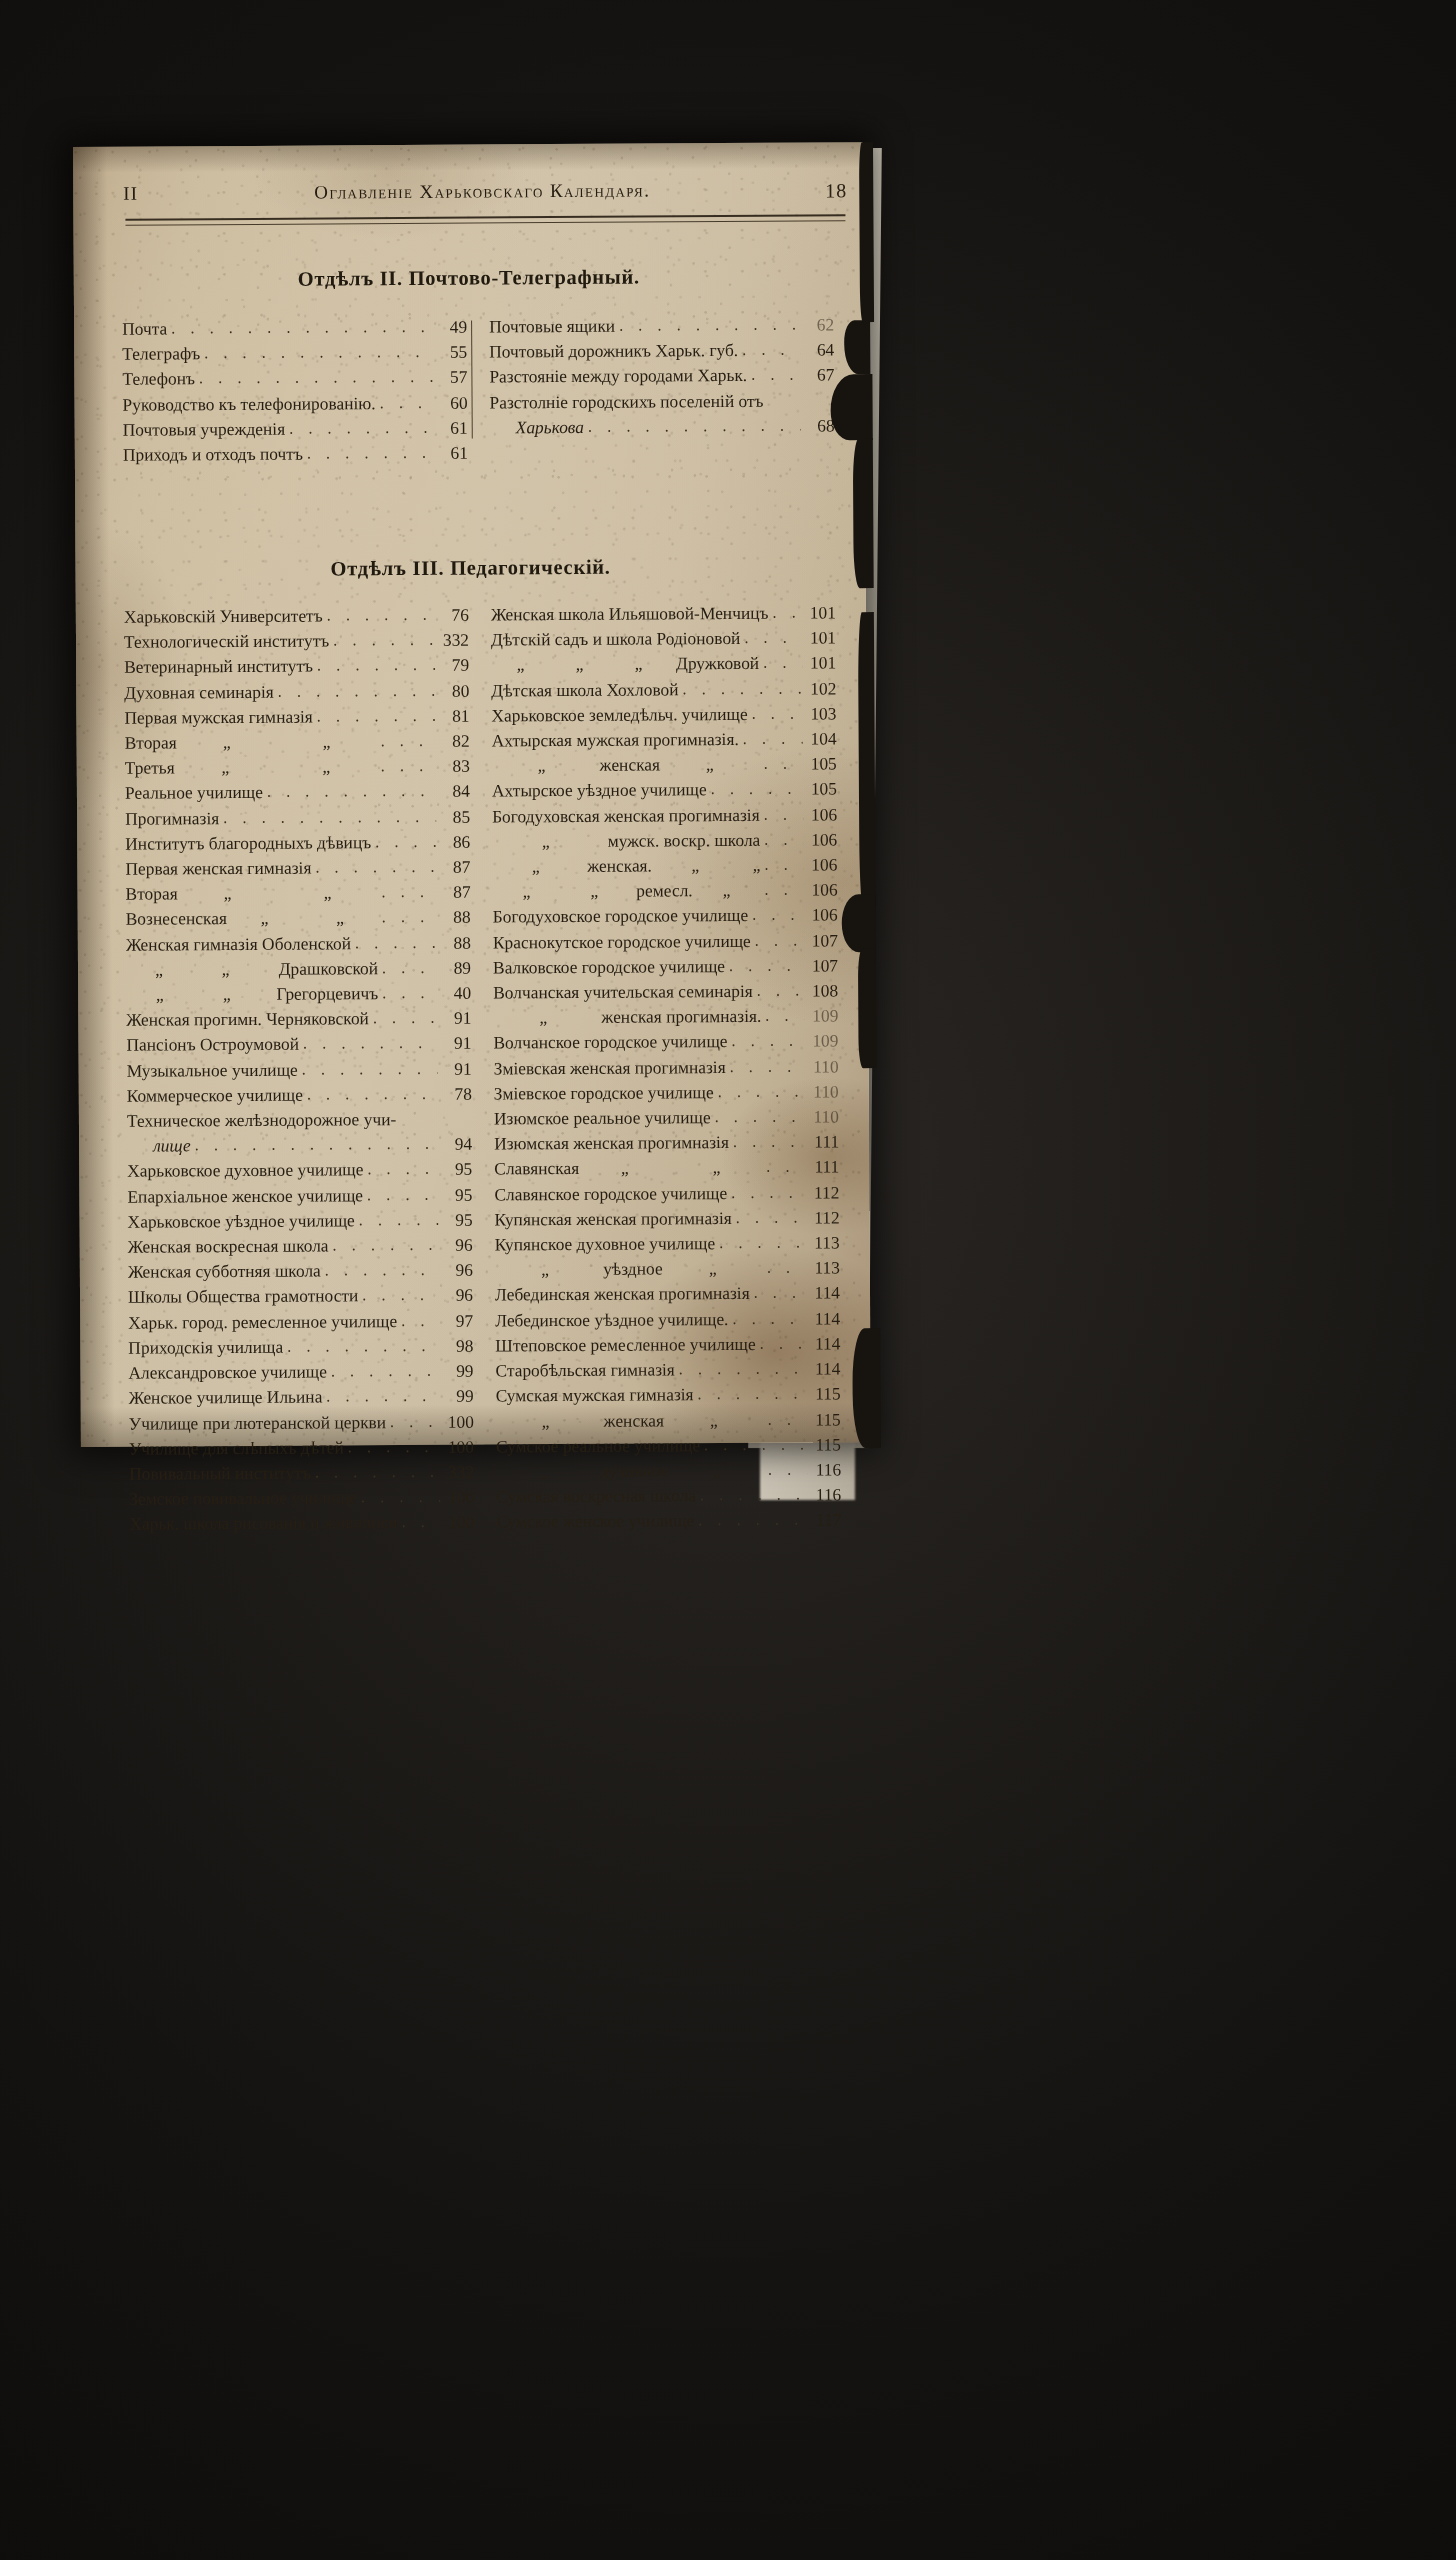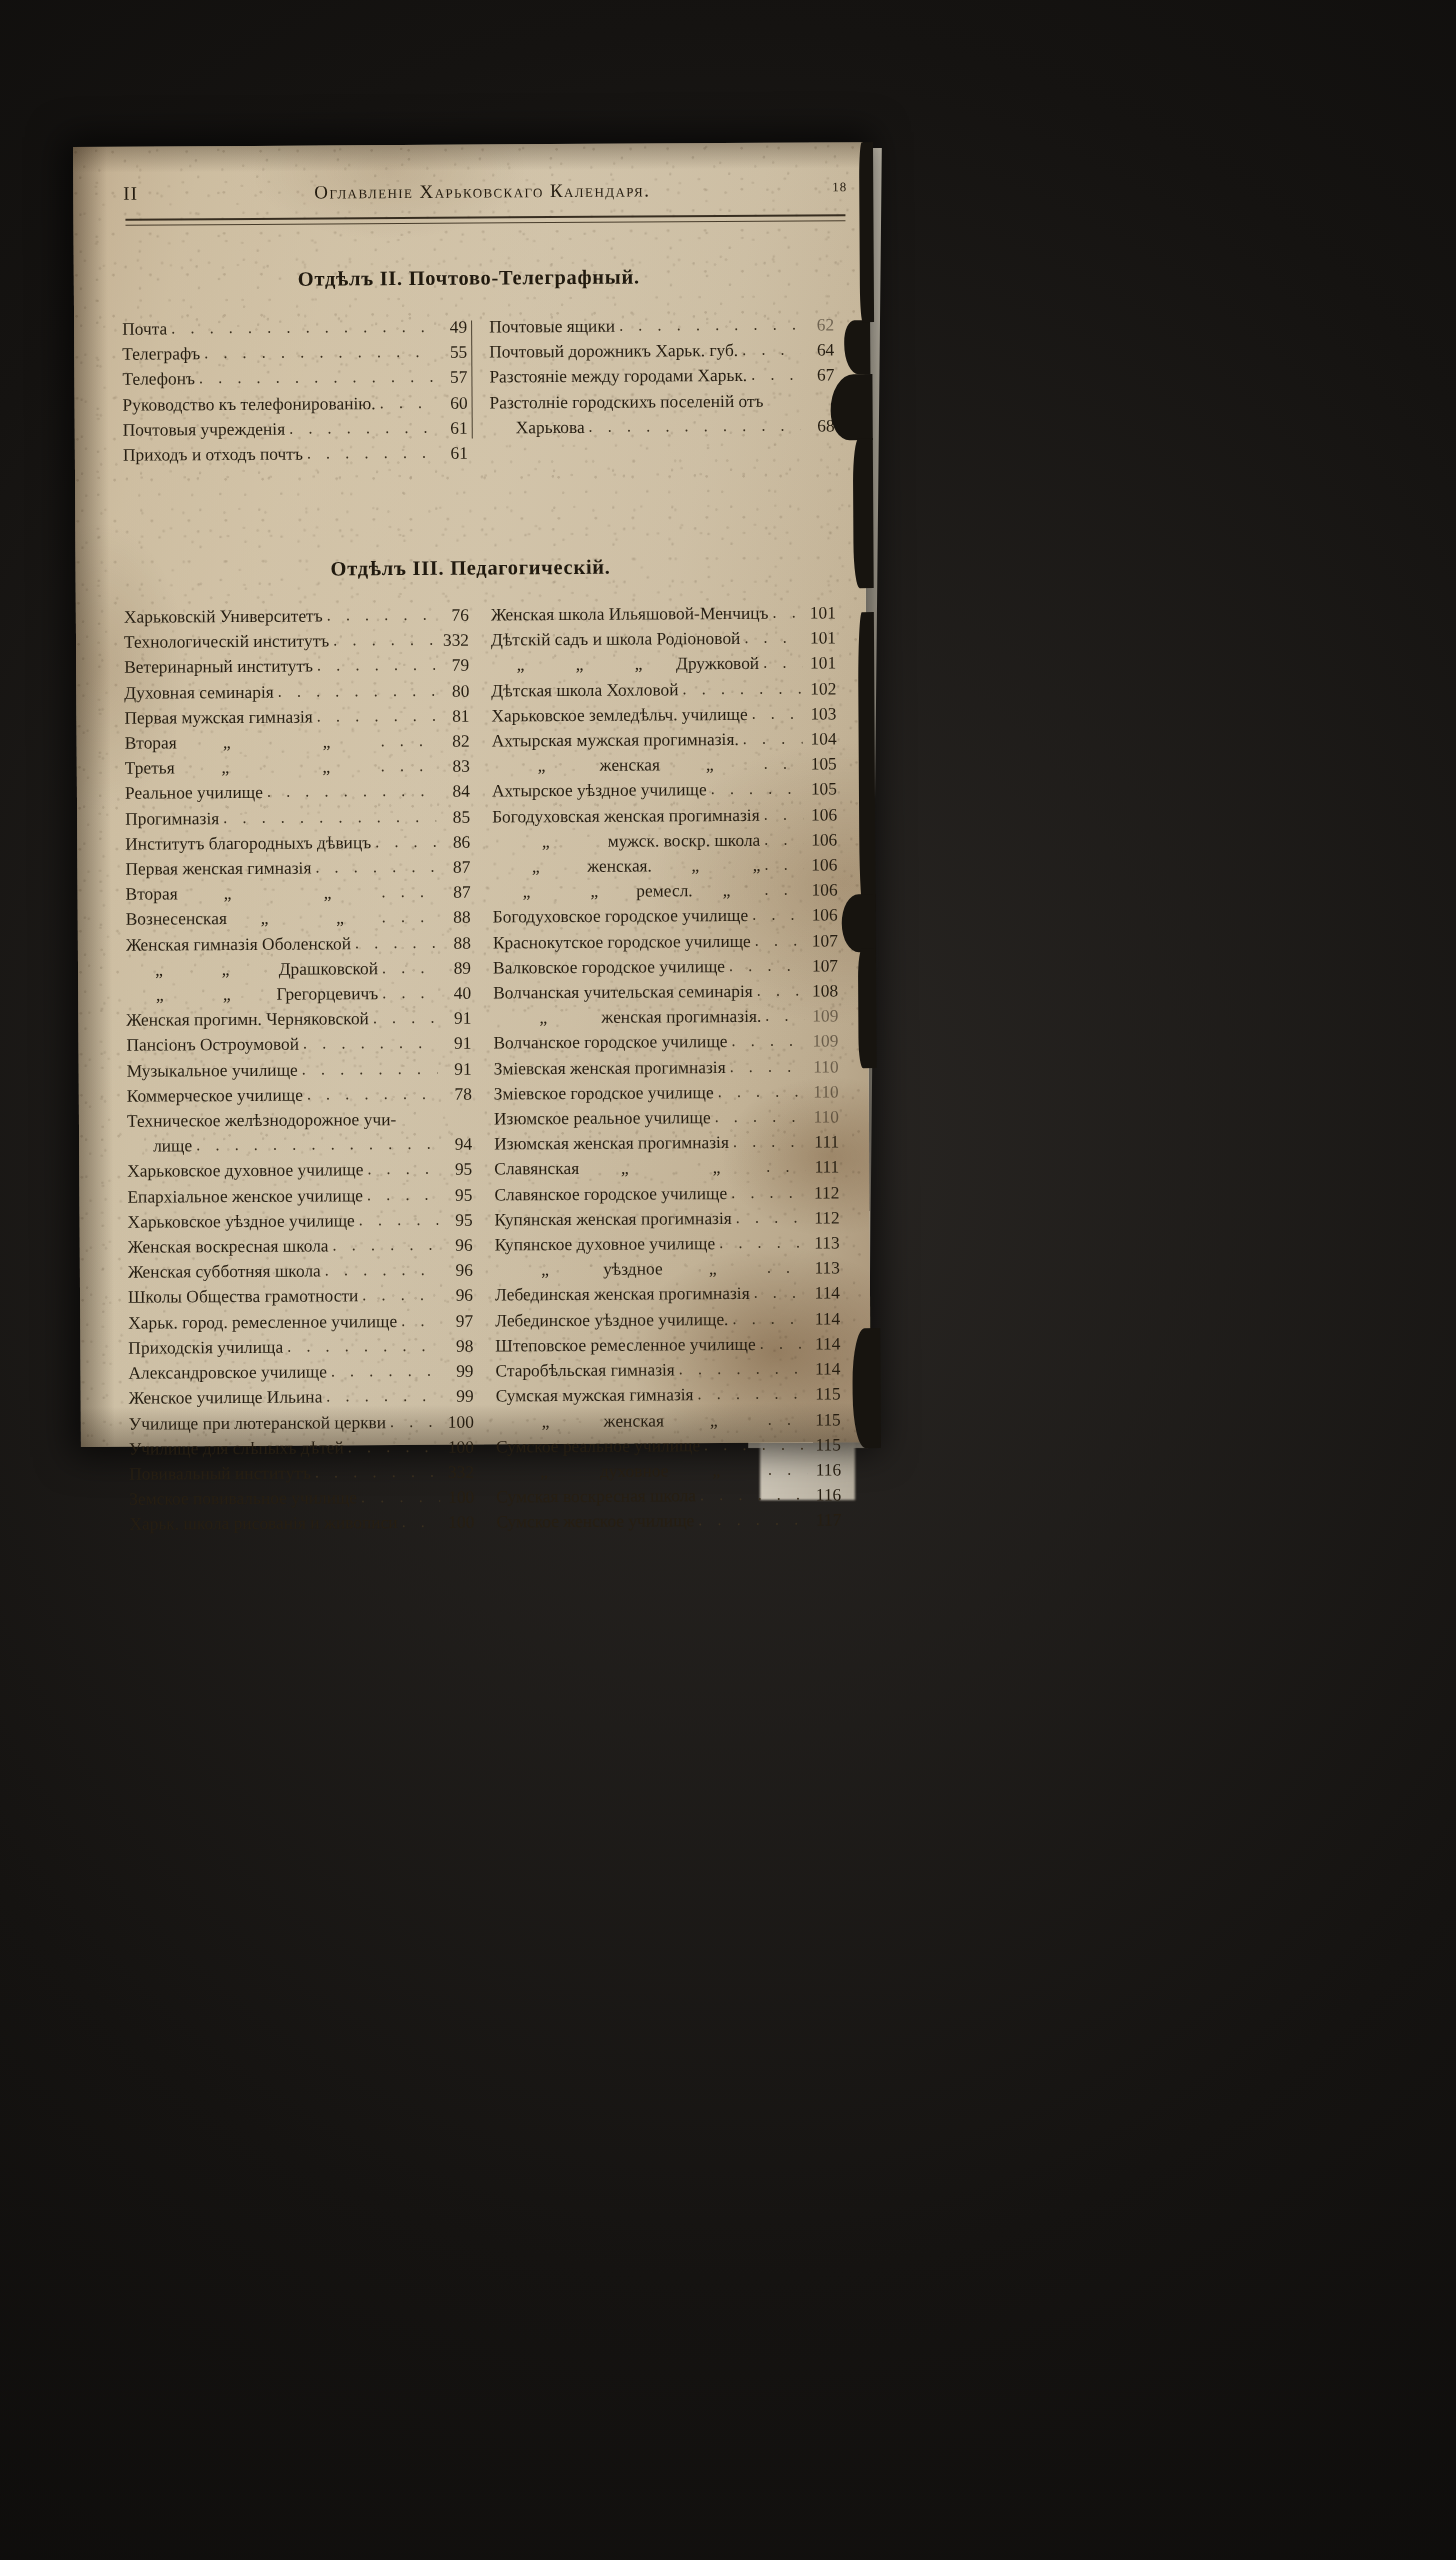--- a/index.html
+++ b/index.html
@@ -139,21 +139,21 @@
     top: 0;
     text-align: center;
     font-size: 19px;
     letter-spacing: 1.4px;
     padding-left: 28px;
   }
   .rh-year {
     position: absolute;
     right: 16px;
     top: 1px;
-    font-size: 13px;
+    font-size: 20px;
     letter-spacing: 1px;
     color: #2a2114;
   }
   .rule {
     position: absolute;
     left: 52px;
     right: 18px;
     top: 72px;
     height: 4px;
     border-top: 2.1px solid #2b2216;
@@ -213,21 +213,21 @@
     font-size: 16px;
     position: relative;
     top: -1px;
   }
   .entry .pg {
     flex: 0 0 auto;
     text-align: right;
     min-width: 30px;
     font-variant-numeric: tabular-nums;
   }
-  .entry.cont .lbl { padding-left: 26px; }
+  .entry.cont .lbl { padding-left: 26px; font-style: italic; }
   .entry.nolead .lead { visibility: hidden; }
 
   
   .ditto {
     display: flex;
     align-items: baseline;
     width: 100%;
   }
 
   

